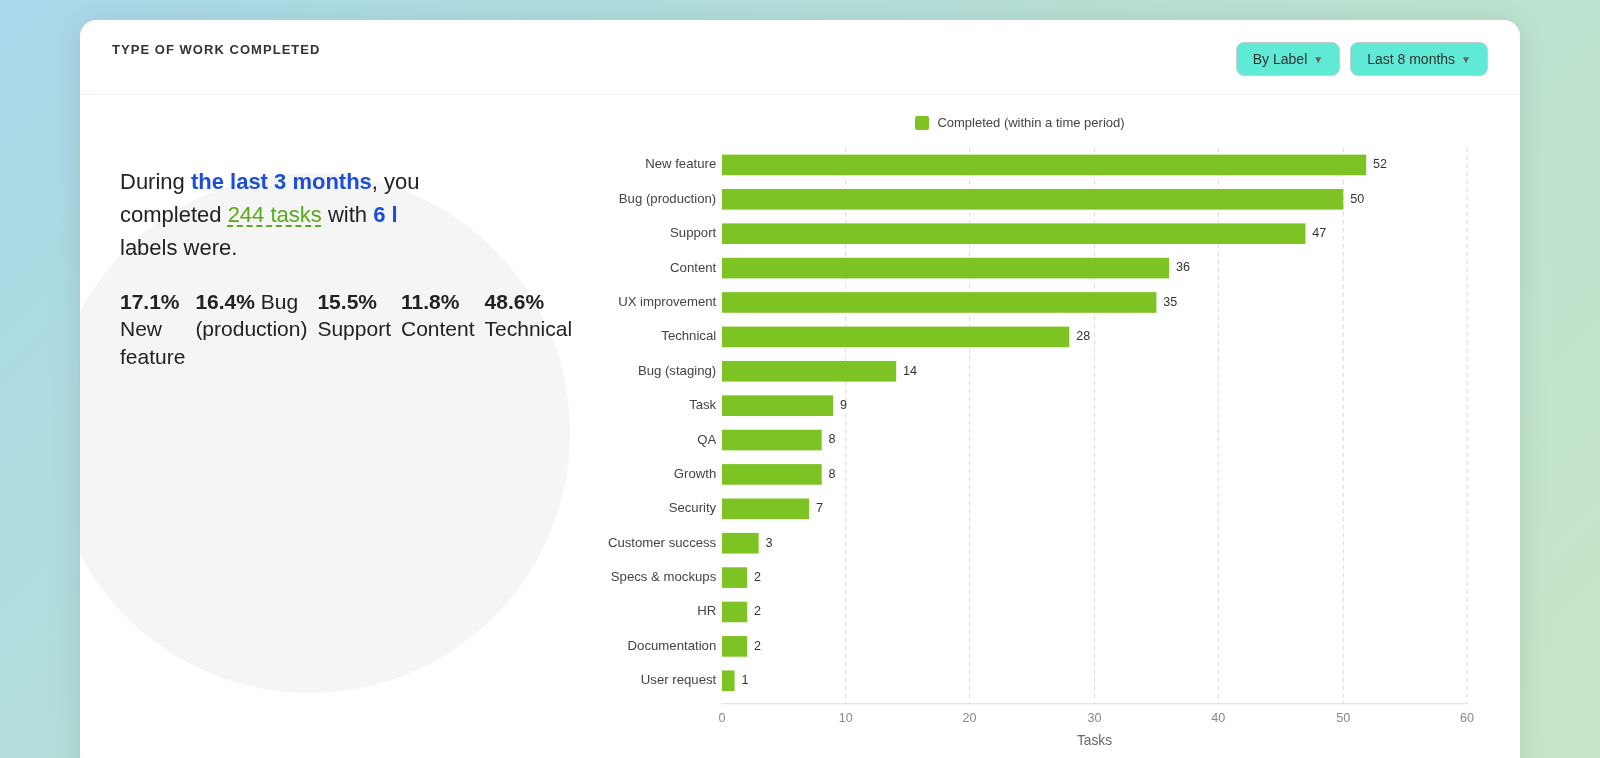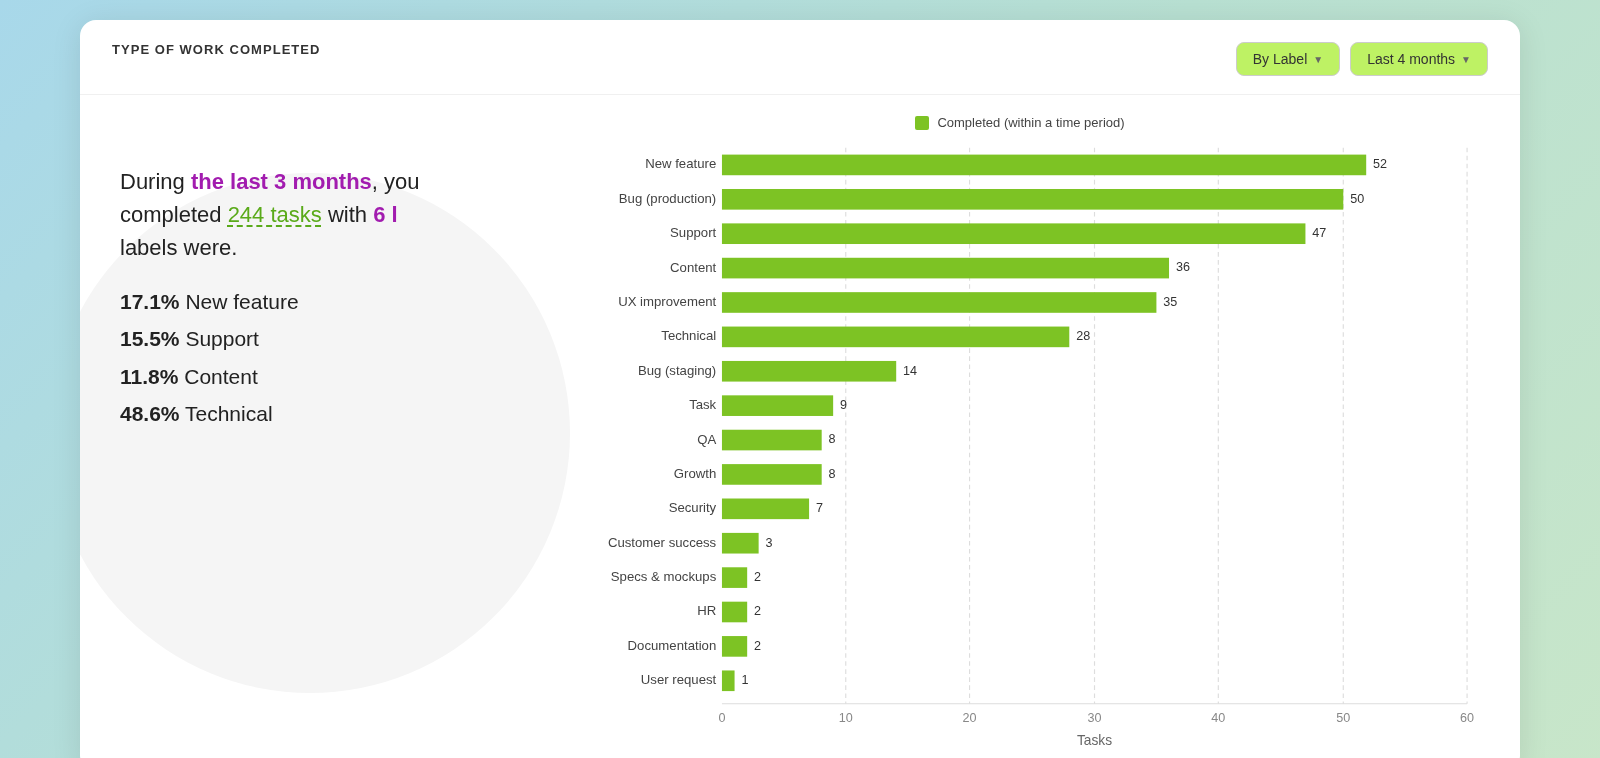--- a/index.html
+++ b/index.html
@@ -37,21 +37,21 @@
       display: flex;
       gap: 10px;
     }
     .dropdown-btn {
       display: flex;
       align-items: center;
       gap: 6px;
       padding: 8px 16px;
       border: 1.5px solid #ccc;
       border-radius: 8px;
-      background: #bef264;
+      background: #5eead4;
       font-size: 14px;
       color: #333;
       cursor: pointer;
       font-weight: 500;
     }
     .dropdown-btn .chevron {
       font-size: 10px;
       color: #666;
     }
     .card-body {
@@ -85,33 +85,33 @@
       padding-top: 30px;
     }
     .summary-text {
       font-size: 22px;
       color: #222;
       line-height: 1.5;
       margin-bottom: 24px;
     }
     .summary-text .highlight-bold {
       font-weight: 700;
-      color: #a21caf;
+      color: #1d4ed8;
     }
     .summary-text .highlight-green {
       font-weight: 400;
       color: #5aaa1a;
       text-decoration: underline;
       text-decoration-style: dashed;
       text-underline-offset: 3px;
     }
     .stats-list {
       list-style: none;
       display: flex;
-      flex-direction: column;
+      flex-direction: row;
       gap: 10px;
       margin-top: 10px;
     }
     .stats-list li {
       font-size: 21px;
       color: #222;
       line-height: 1.3;
     }
     .stats-list li .pct {
       font-weight: 700;
@@ -185,38 +185,39 @@
 <div class="card">
 
   <div class="card-header">
     <span class="card-title">TYPE OF WORK COMPLETED</span>
     <div class="header-controls">
       <button class="dropdown-btn">
         <span>By Label</span>
         <span class="chevron">▼</span>
       </button>
       <button class="dropdown-btn">
-        <span>Last 4 months</span>
+        <span>Last 8 months</span>
         <span class="chevron">▼</span>
       </button>
     </div>
   </div>
 
   <div class="card-body">
 
     <div class="left-panel">
       <div class="circle-overlay"></div>
       <div class="left-content">
         <p class="summary-text">
           During <span class="highlight-bold">the last 3 months</span>, you<br>
           completed <span class="highlight-green">244 tasks</span> with <span class="highlight-bold">6 l</span><br>
           labels were.
         </p>
         <ul class="stats-list">
           <li><span class="pct">17.1%</span> <span class="label">New feature</span></li>
+          <li><span class="pct">16.4%</span> <span class="label">Bug (production)</span></li>
           <li><span class="pct">15.5%</span> <span class="label">Support</span></li>
           <li><span class="pct">11.8%</span> <span class="label">Content</span></li>
           <li><span class="pct">48.6%</span> <span class="label">Technical</span></li>
         </ul>
       </div>
     </div>
 
     <div class="right-panel">
       <div class="chart-legend">
         <div class="legend-color"></div>

